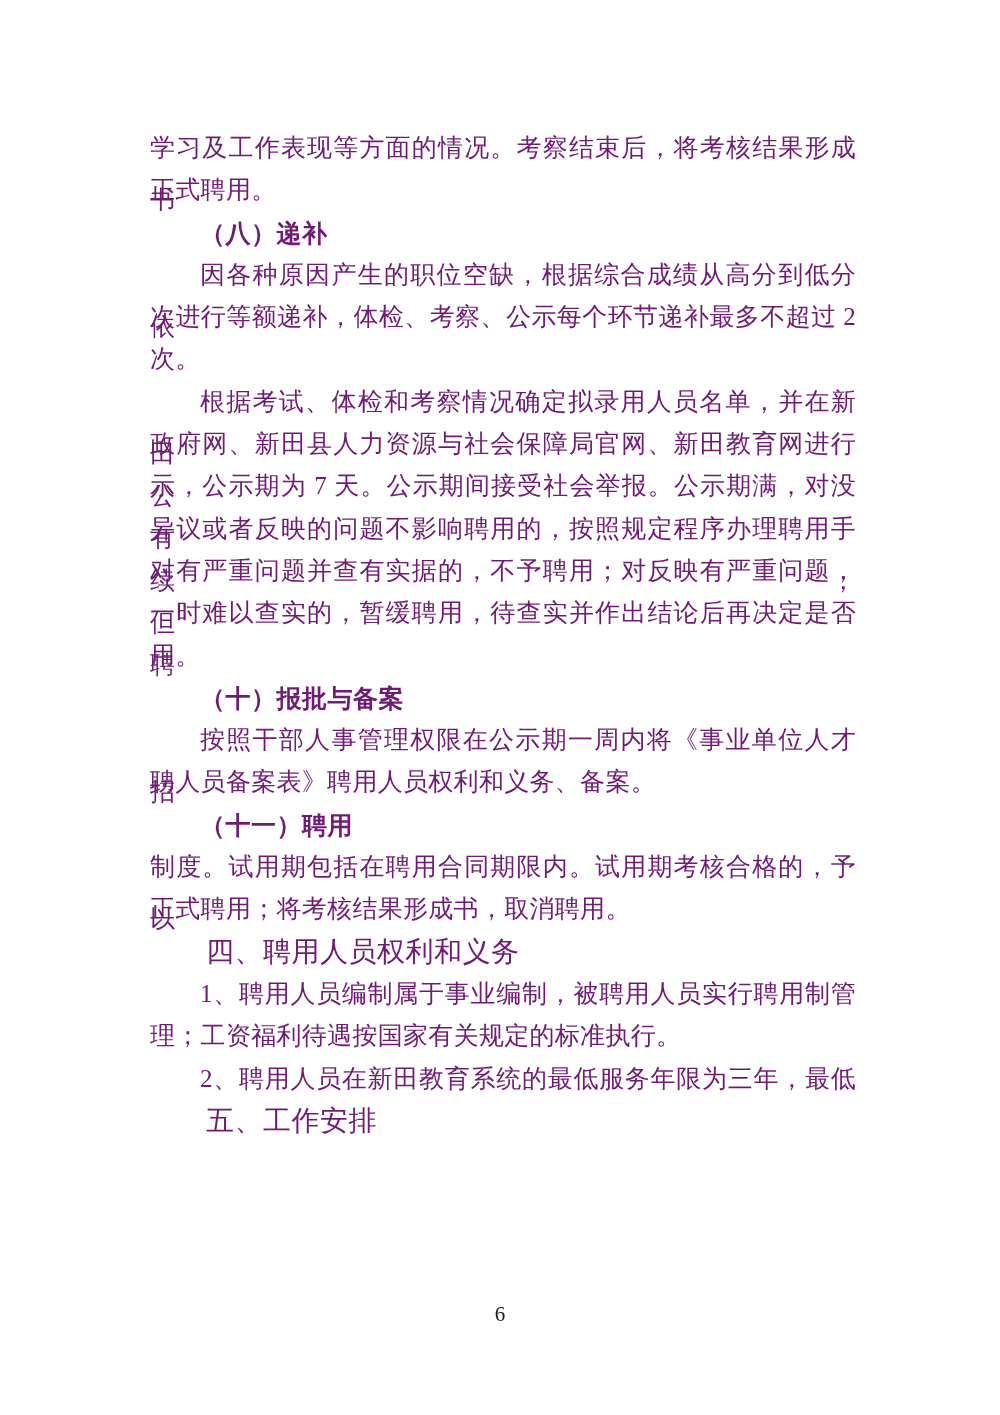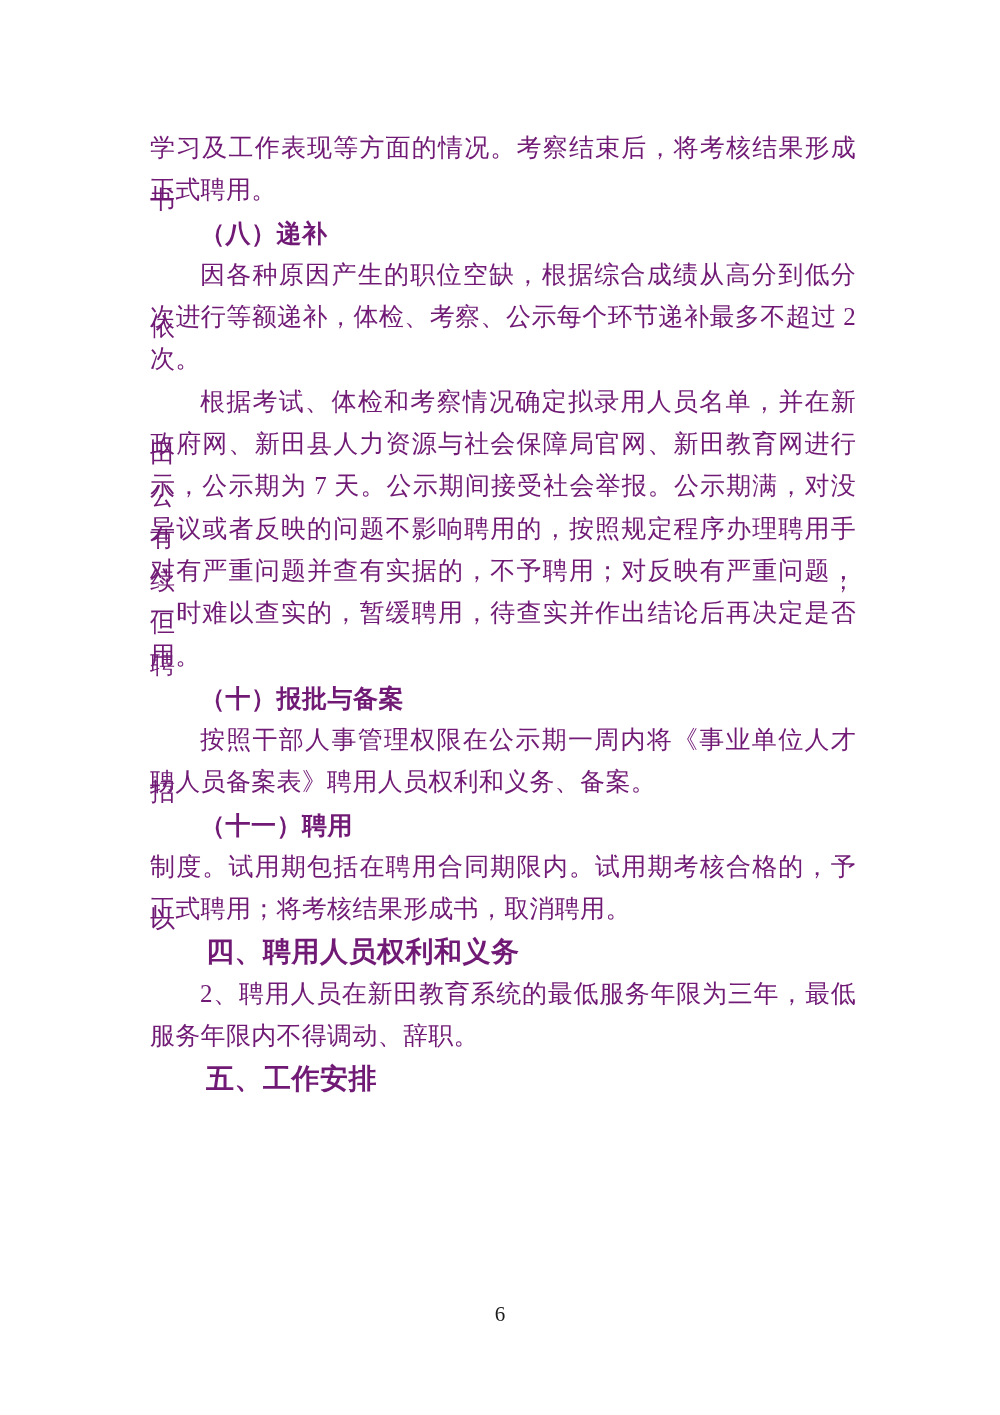--- a/index.html
+++ b/index.html
@@ -40,21 +40,21 @@
     text-indent: 2em;
   }
   .h3 {
     font-family: "Liberation Sans", "DejaVu Sans", sans-serif;
     font-weight: bold;
     font-size: 25px;
     letter-spacing: 0.5px;
   }
   .h2 {
     font-family: "Liberation Sans", "DejaVu Sans", sans-serif;
-    font-weight: bold;
+    font-weight: normal;
     font-size: 28px;
     letter-spacing: 0.5px;
   }
   .page-number {
     position: absolute;
     top: 1302px;
     left: 0;
     width: 100%;
     text-align: center;
     font-size: 21px;
@@ -79,18 +79,19 @@
     <div class="ln fill">对有严重问题并查有实据的，不予聘用；对反映有严重问题，但</div>
     <div class="ln fill">一时难以查实的，暂缓聘用，待查实并作出结论后再决定是否聘</div>
     <div class="ln">用。</div>
     <div class="ln h3 ind">（十）报批与备案</div>
     <div class="ln ind fill">按照干部人事管理权限在公示期一周内将《事业单位人才招</div>
     <div class="ln">聘人员备案表》聘用人员权利和义务、备案。</div>
     <div class="ln h3 ind">（十一）聘用</div>
     <div class="ln fill">制度。试用期包括在聘用合同期限内。试用期考核合格的，予以</div>
     <div class="ln">正式聘用；将考核结果形成书，取消聘用。</div>
     <div class="ln h2 ind">四、聘用人员权利和义务</div>
+    <div class="ln ind fill">1、聘用人员编制属于事业编制，被聘用人员实行聘用制管</div>
+    <div class="ln">理；工资福利待遇按国家有关规定的标准执行。</div>
     <div class="ln ind fill">2、聘用人员在新田教育系统的最低服务年限为三年，最低</div>
-    <div class="ln">服务年限内不得调动、辞职。</div>
     <div class="ln h2 ind">五、工作安排</div>
   </div>
   <div class="page-number">6</div>
 </div>
 
 </body></html>

